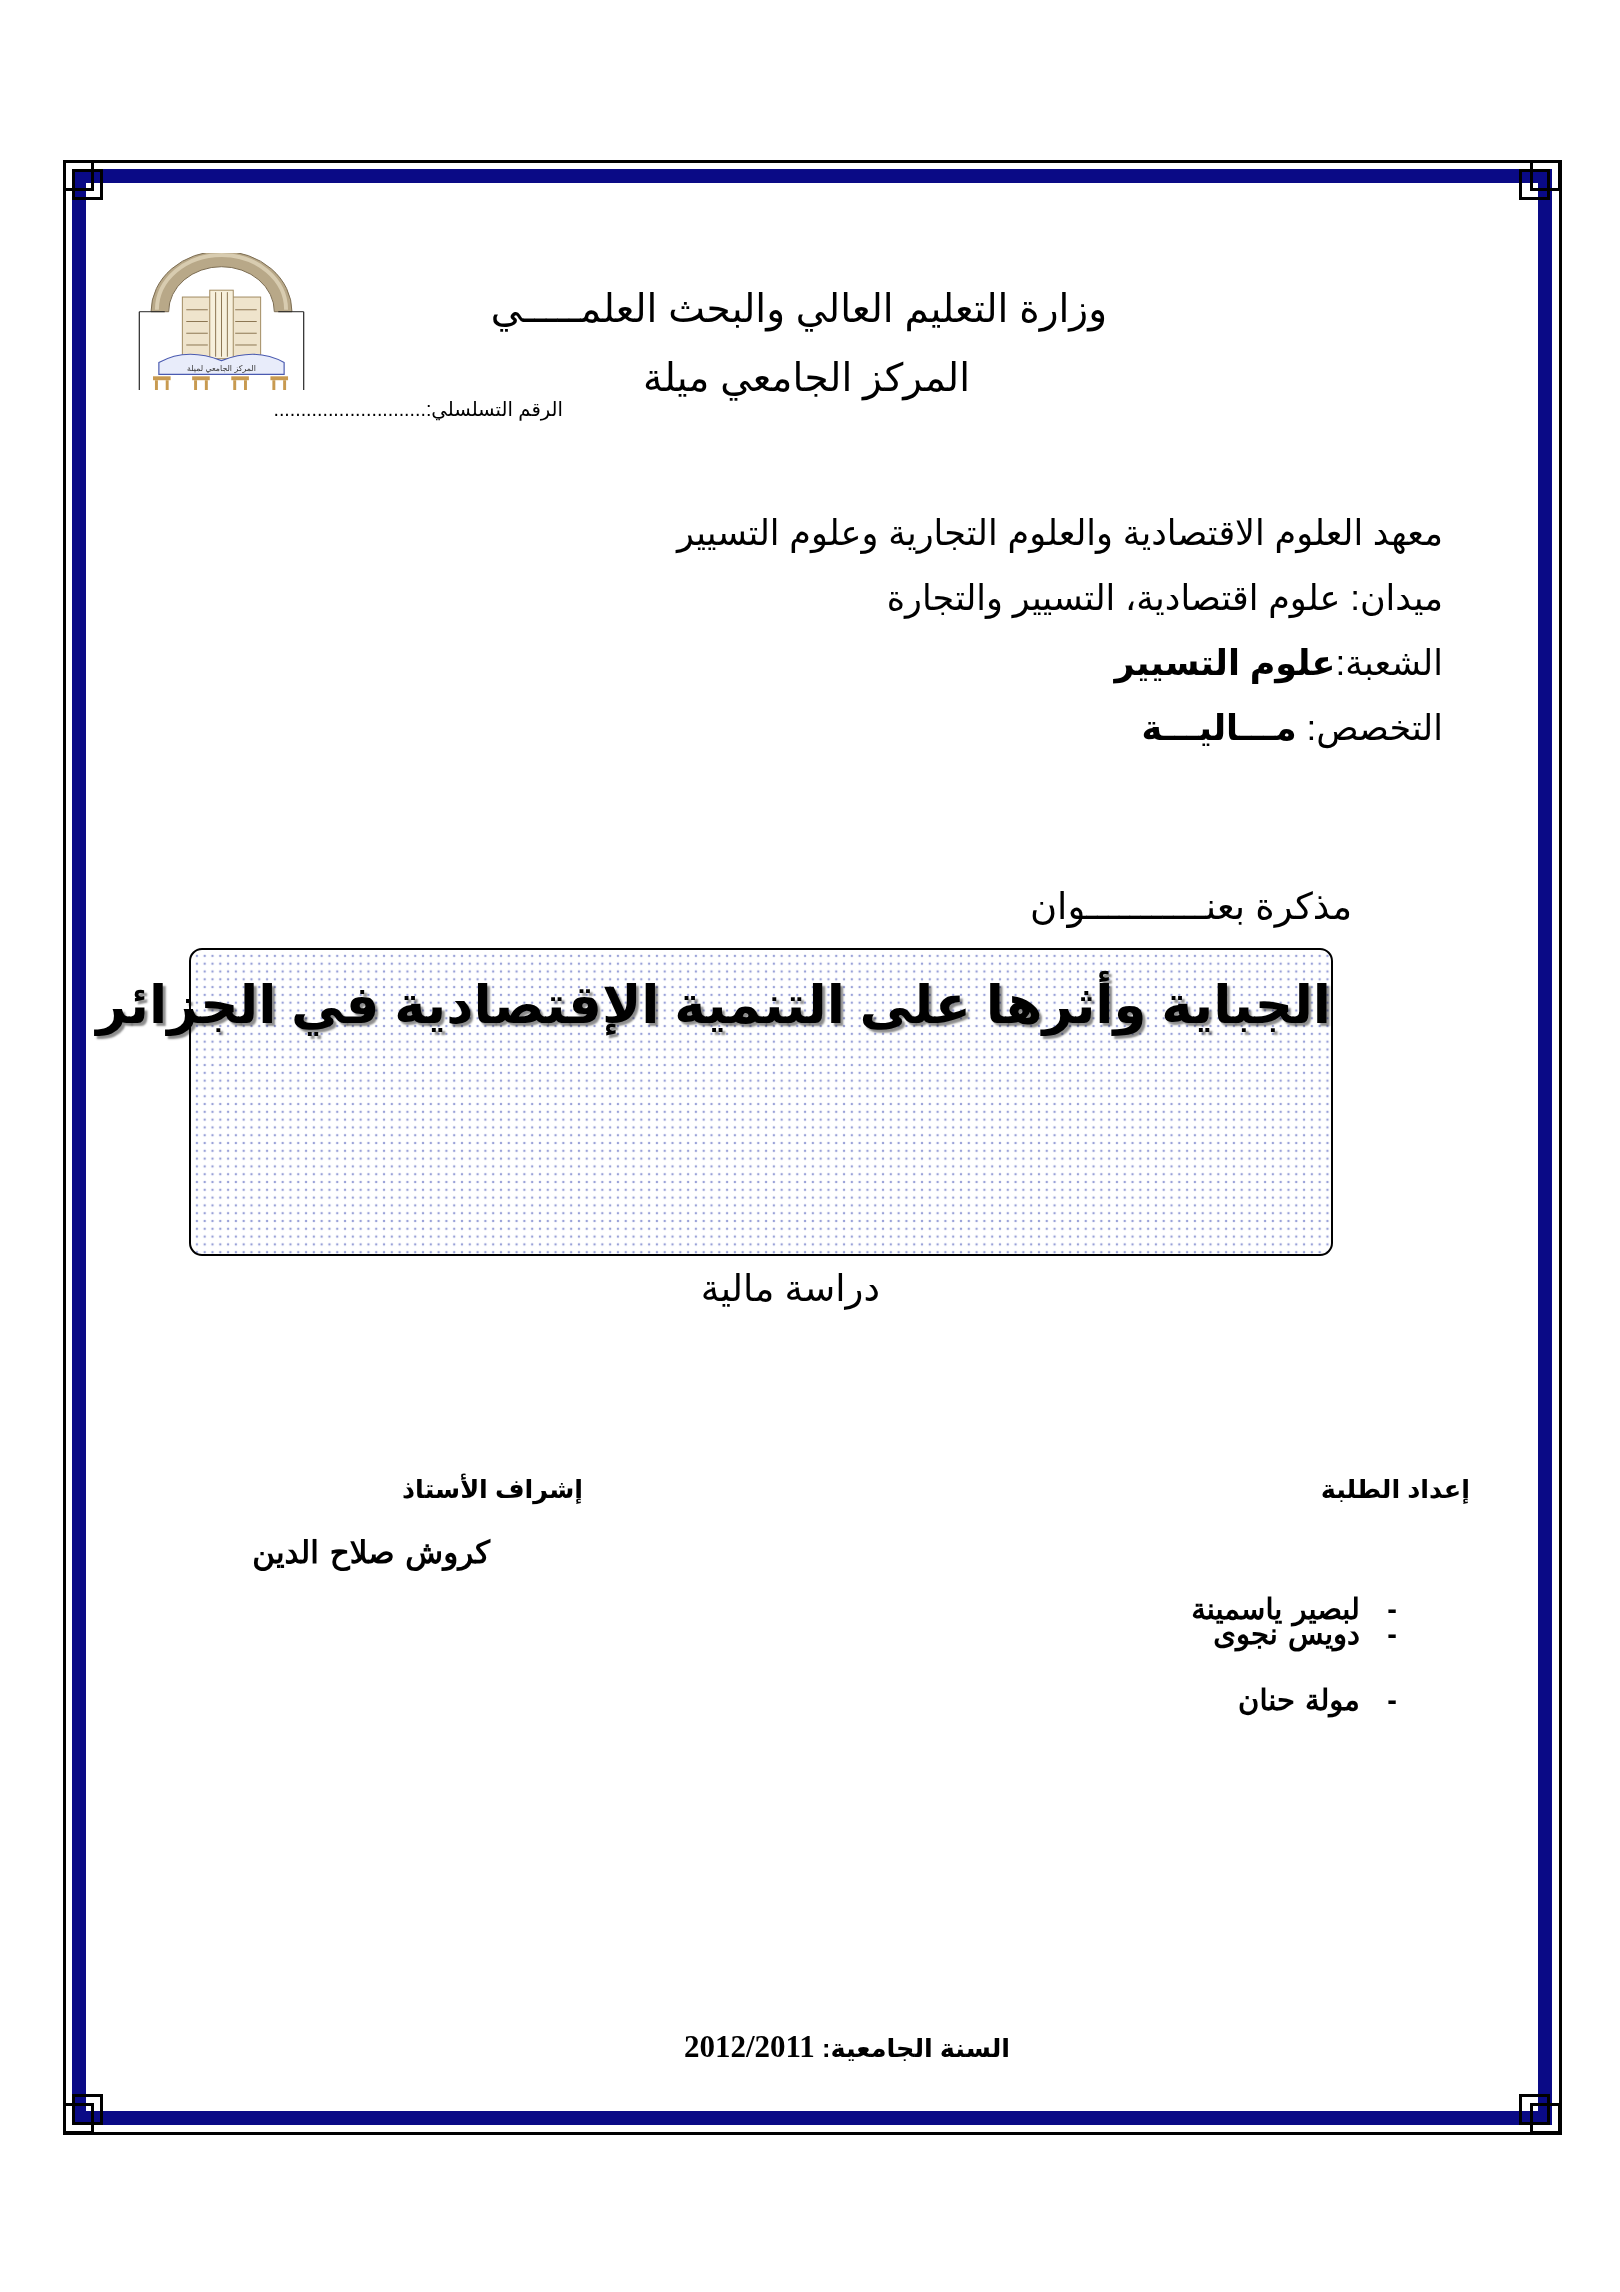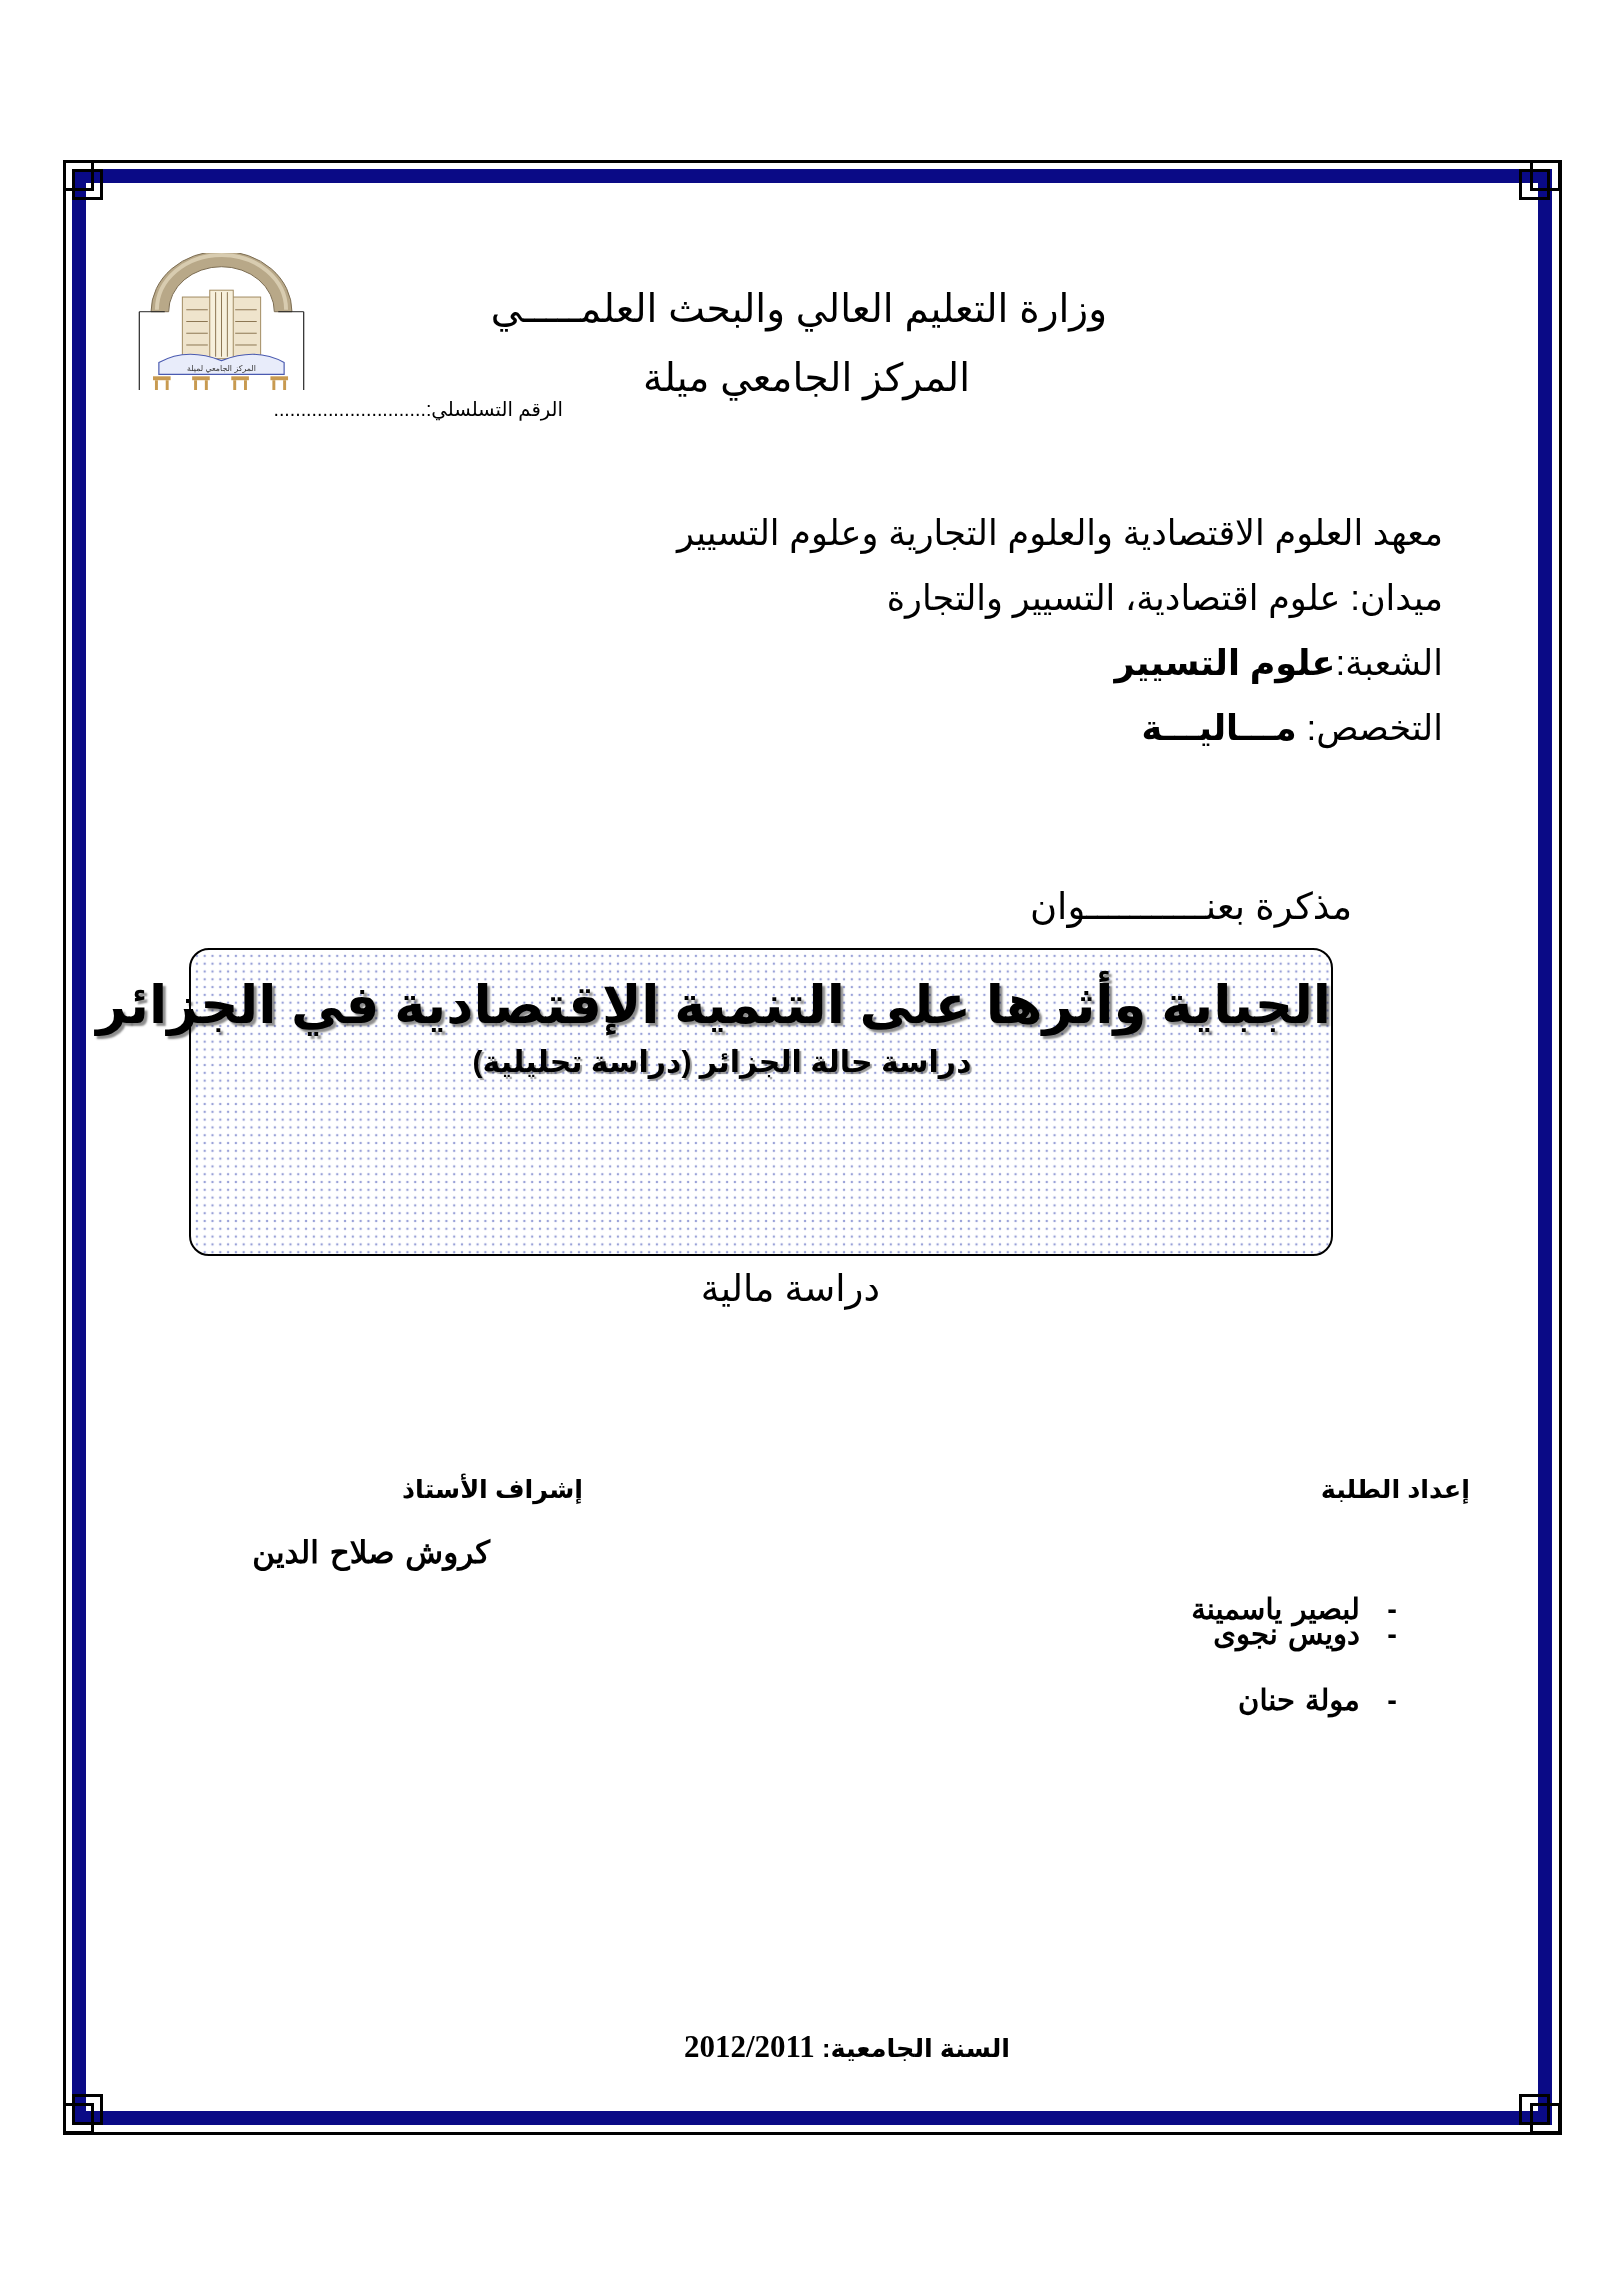--- a/index.html
+++ b/index.html
@@ -21,21 +21,21 @@
   .t-serial   { right: 1057px; top: 396px; font-size: 19.6px; line-height: 27.4px; }
   .serial-dots { letter-spacing: 1px; }
 
   .inst-block { right: 177px; top: 500px; font-size: 35px; line-height: 65px; text-align: right; }
   .inst-block b { font-weight: bold; margin-top: 11px; }
 
   .t-memo { left: 8px; width: 1344px; top: 882px; text-align: right; font-size: 37px; line-height: 49px; }
 
   .title-box {
     position: absolute; left: 189px; top: 948px; width: 1144px; height: 308px;
-    box-sizing: border-box; border: 2.9px solid #000; border-radius: 20px;
+    box-sizing: border-box; border: 2.9px solid #000; border-radius: 13px;
     background-color: #ffffff;
     background-image: radial-gradient(circle, #9aa2d8 1.1px, transparent 1.6px);
     background-size: 7.8px 7.8px;
     background-position: 2px 2px;
   }
   .t-title { position: absolute; left: 0; width: 100%; top: 19.6px; text-align: center;
              font-size: 53px; line-height: 69px; font-weight: bold;
              text-shadow: 2.9px 2.9px 2px rgba(0,0,0,0.45); }
   .t-subtitle { position: absolute; left: 0; width: 100%; top: 90px; text-align: center;
                 font-size: 30px; line-height: 43px; font-weight: bold;
@@ -142,21 +142,20 @@
     <b>مـــاليـــة</b>
   </div>
 </div>
 
 <div class="abs rtl t-memo">
   <span>مذكرة بعنـــــــــــوان</span>
 </div>
 
 <div class="title-box">
   <div class="rtl t-title">الجباية وأثرها على التنمية الإقتصادية في الجزائر</div>
-  <div class="rtl t-subtitle">دراسة حالة الجزائر (دراسة تحليلية)</div>
 </div>
 
 <div class="abs rtl t-spec">
   <span style="position:relative; left:-19.6px;">دراسة مالية</span>
 </div>
 
 <div class="abs rtl t-sup-label">إشراف الأستاذ</div>
 <div class="abs rtl t-sup-name">كروش صلاح الدين</div>
 
 <div class="abs rtl t-stu-label">إعداد الطلبة</div>

